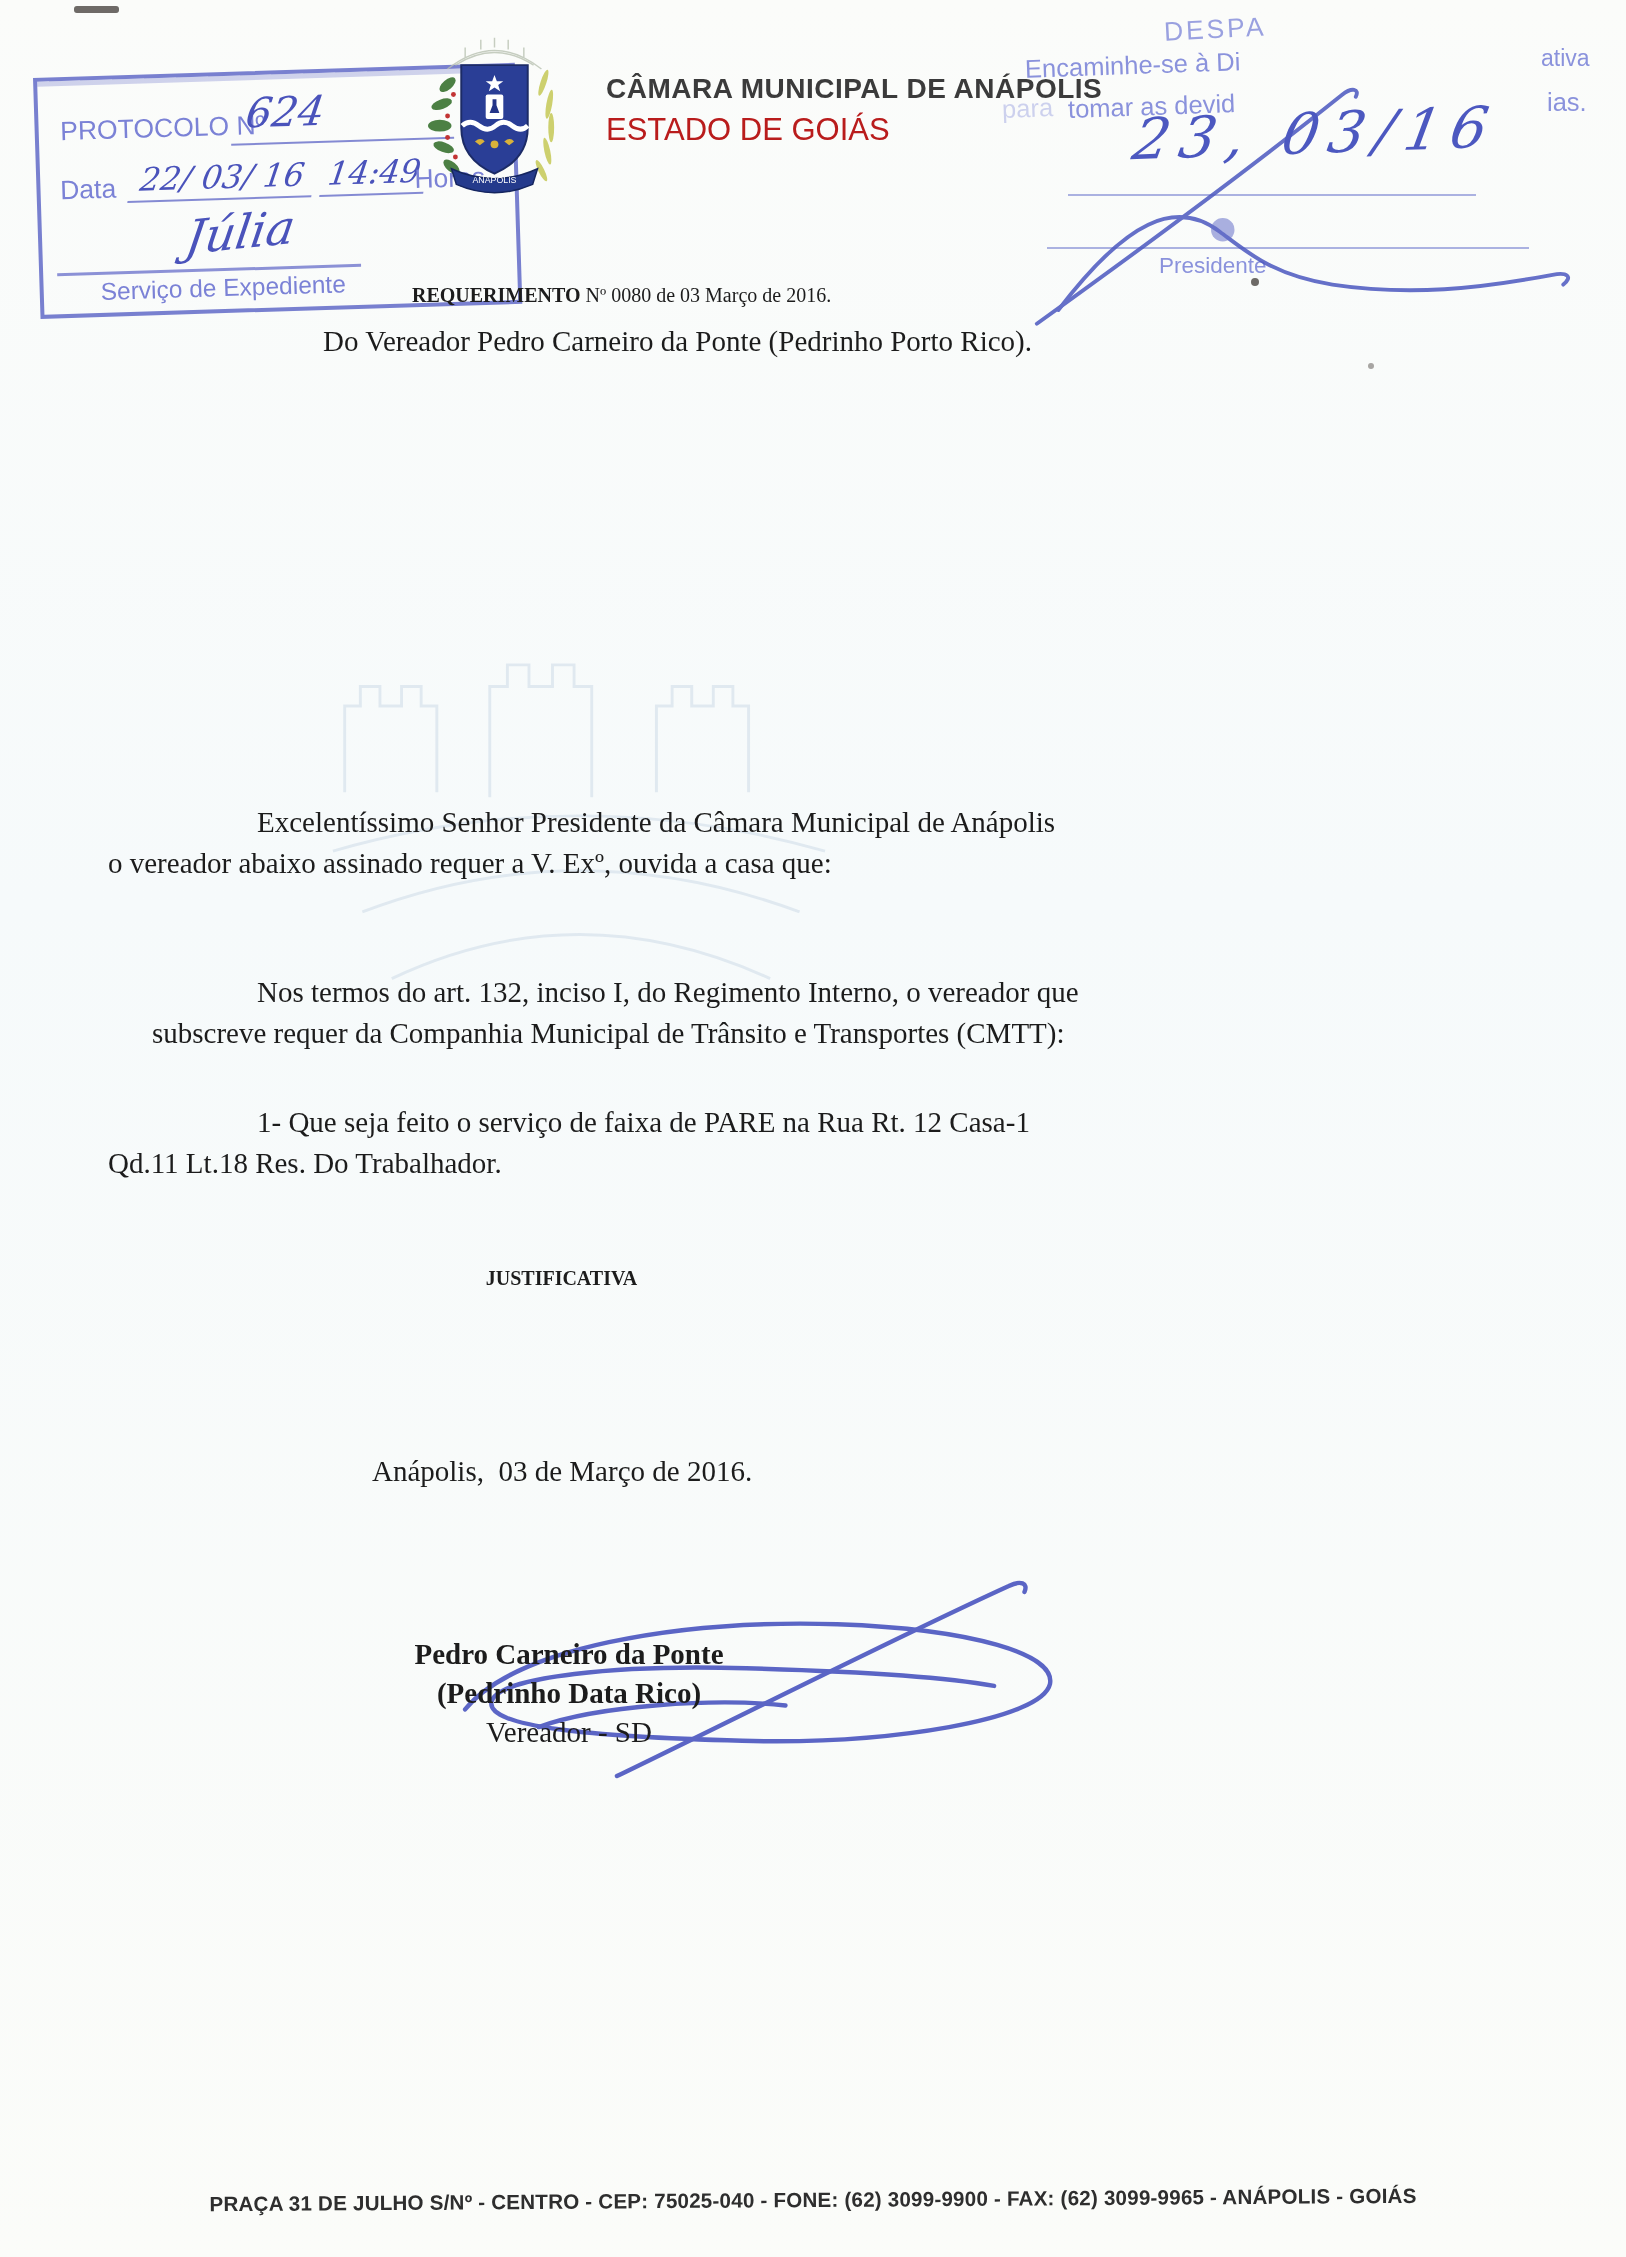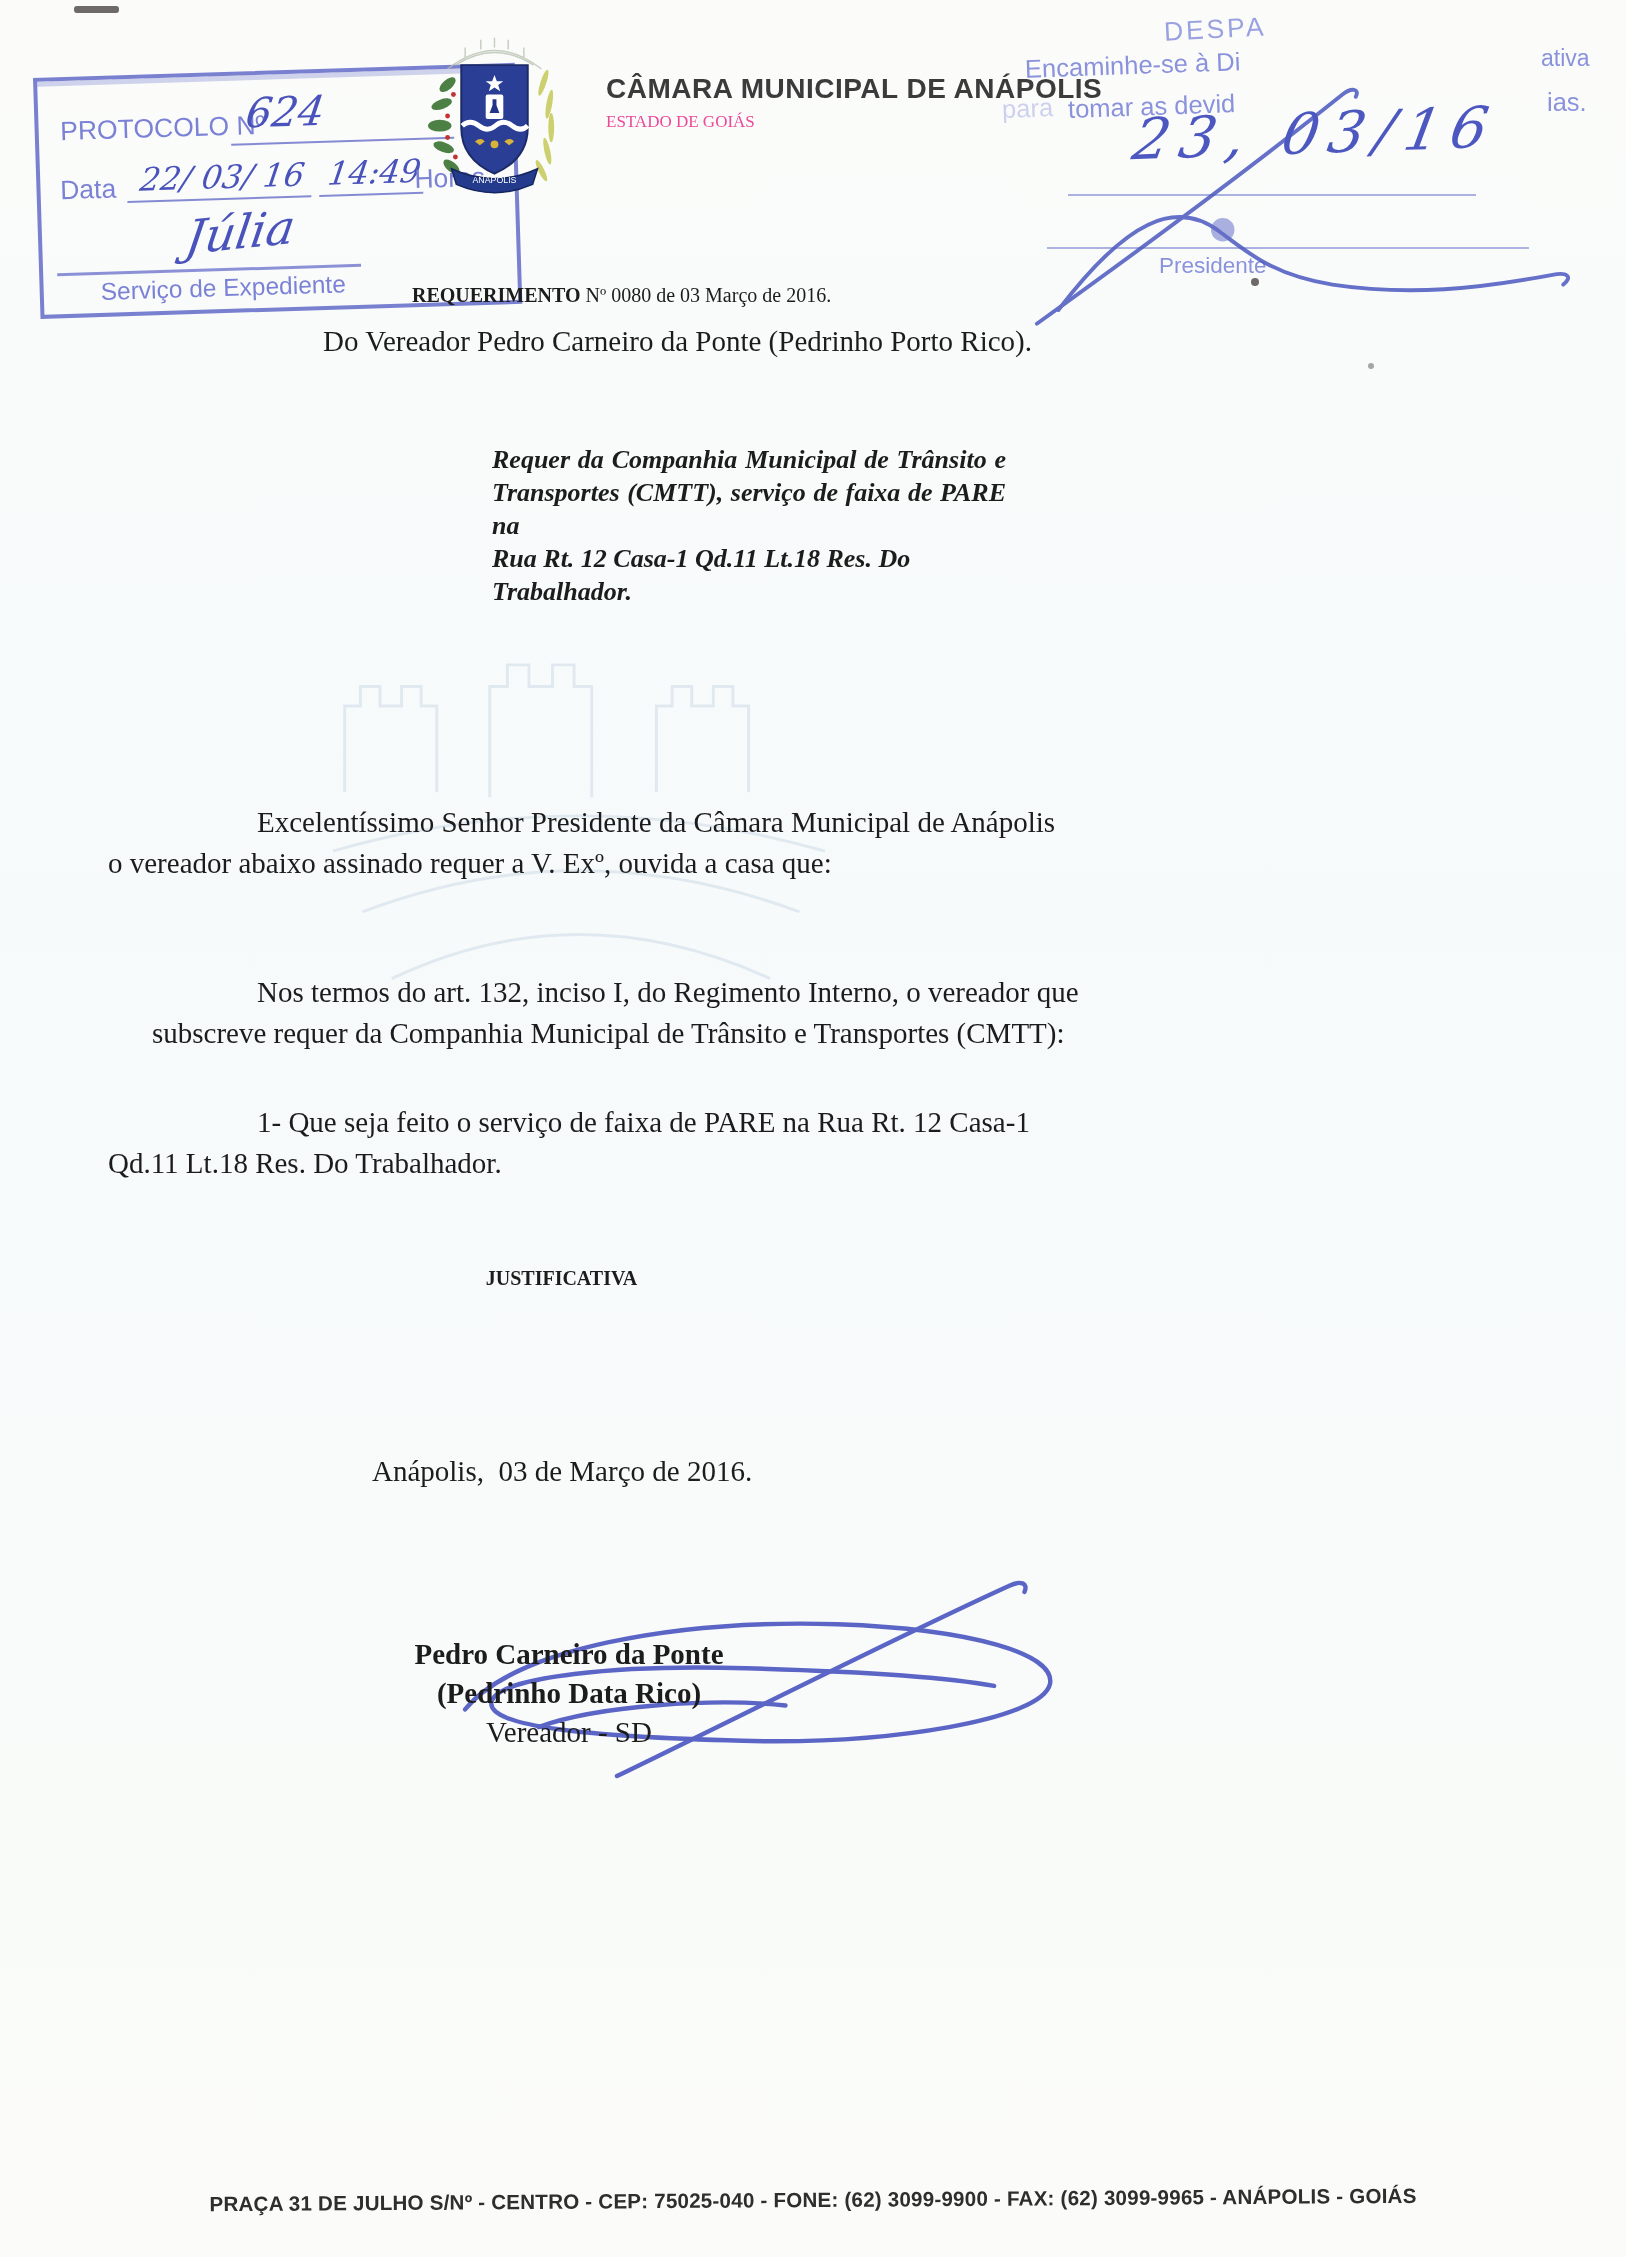--- a/index.html
+++ b/index.html
@@ -20,21 +20,21 @@
       font-family:"Liberation Sans",sans-serif;color:#7b82d6;}
   .stamp-print{color:#7b82d6;}
   .hand{font-family:"DejaVu Serif",serif;font-style:italic;color:#4a53bb;
         transform:skewX(-10deg);display:inline-block;}
   .u-blue{border-bottom:2.9px solid rgba(92,100,198,.75);}
   .stamp-line{height:0;border-bottom:3.9px solid rgba(92,100,198,.7);}
 
   
   .org-name{font-family:"Liberation Sans",sans-serif;font-weight:bold;
             font-size:28px;color:#3b3b3b;letter-spacing:0.5px;}
-  .org-sub{font-family:Liberation Serif, serif;font-size:17px;color:#ec4899;}
+  .org-sub{font-family:Liberation Sans, sans-serif;font-size:31px;color:#b91c1c;}
 
   
   .desp{font-family:"Liberation Sans",sans-serif;color:#8a92dc;}
   .desp-hand{font-family:"DejaVu Serif",serif;font-style:italic;color:#4c58c0;
              transform:skewX(-12deg) rotate(-2deg);display:inline-block;}
   .desp-line{height:0;border-bottom:2.9px solid rgba(106,116,204,.55);}
 
   
   .t31{font-size:20px;} .t30{font-size:29px;}
   .bold{font-weight:bold;} .ital{}
@@ -150,25 +150,20 @@
       <path d="M40,232 C110,140 160,118 205,152 C232,172 258,196 320,206 C400,218 470,210 545,196 C560,193 566,198 556,206"></path>
       <circle cx="208" cy="150" r="12" fill="#4c58c0" opacity=".55" stroke="none"></circle>
     </g>
   </svg>
 
   <div class="abs t31" style="left:412px;top:284px;">
     <span class="bold">REQUERIMENTO</span><span> Nº 0080 de 03 Março de 2016.</span>
   </div>
   <div class="abs t30" style="left:323px;top:325px;">Do Vereador Pedro Carneiro da Ponte (Pedrinho Porto Rico).</div>
 
-  <div class="abs ementa" style="left:492px;top:443px;width:514px;">
-    <div class="jleft">Requer da Companhia Municipal de Trânsito e</div>
-    <div class="jleft">Transportes (CMTT), serviço de faixa de PARE na</div>
-    <div>Rua Rt. 12 Casa-1 Qd.11 Lt.18 Res. Do Trabalhador.</div>
-  </div>
 
   <div class="abs t30" style="left:108px;top:847px;">o vereador abaixo assinado requer a V. Exº, ouvida a casa que:</div>
   <div class="abs t30" style="left:257px;top:806px;">Excelentíssimo Senhor Presidente da Câmara Municipal de Anápolis</div>
 
   <div class="abs t30" style="left:257px;top:976px;">
     <span>Nos termos do </span><span class="ital">art.</span><span> 132, </span><span class="ital">inciso I</span><span>, </span><span class="ital">do Regimento Interno</span><span>, o vereador que</span>
   </div>
   <div class="abs t30" style="left:108px;top:1017px;margin-left:44px;">subscreve requer da Companhia Municipal de Trânsito e Transportes (CMTT):</div>
 
   <div class="abs t30" style="left:257px;top:1106px;">1- Que seja feito o serviço de faixa de PARE na Rua Rt. 12 Casa-1</div>

